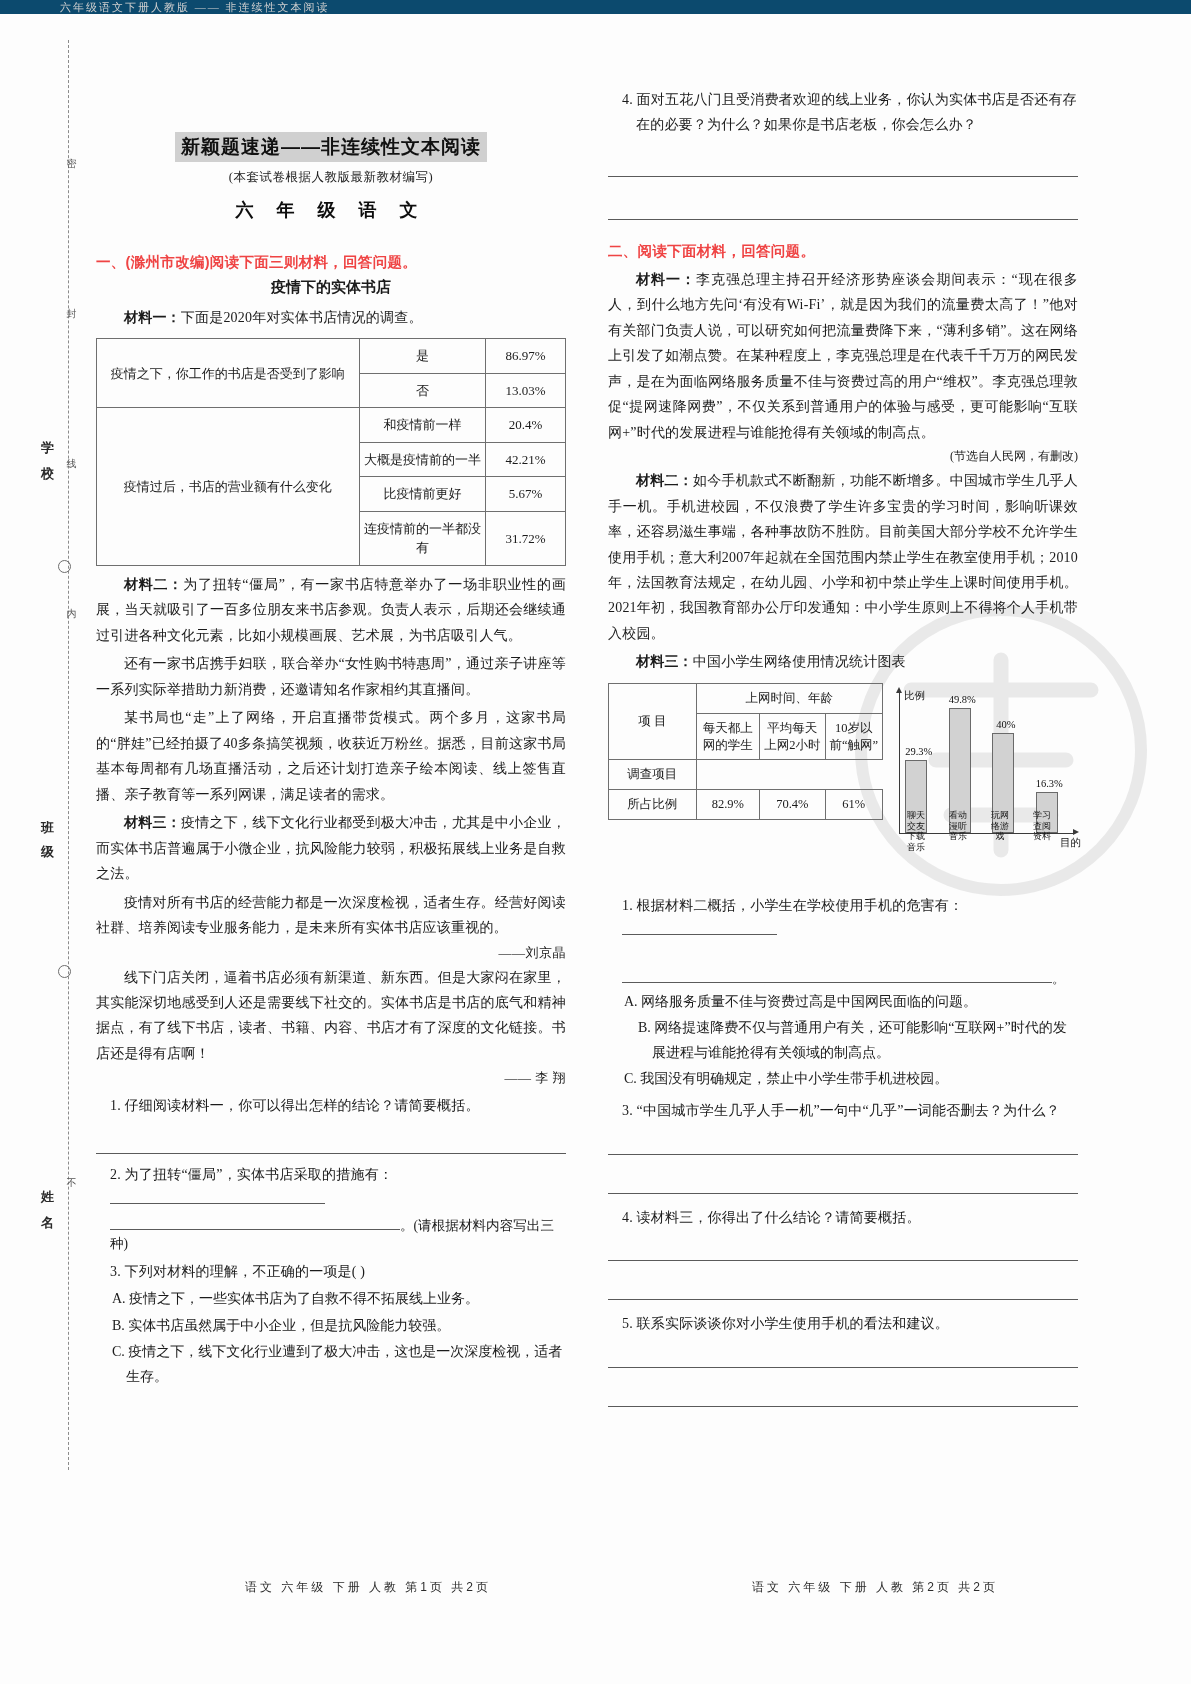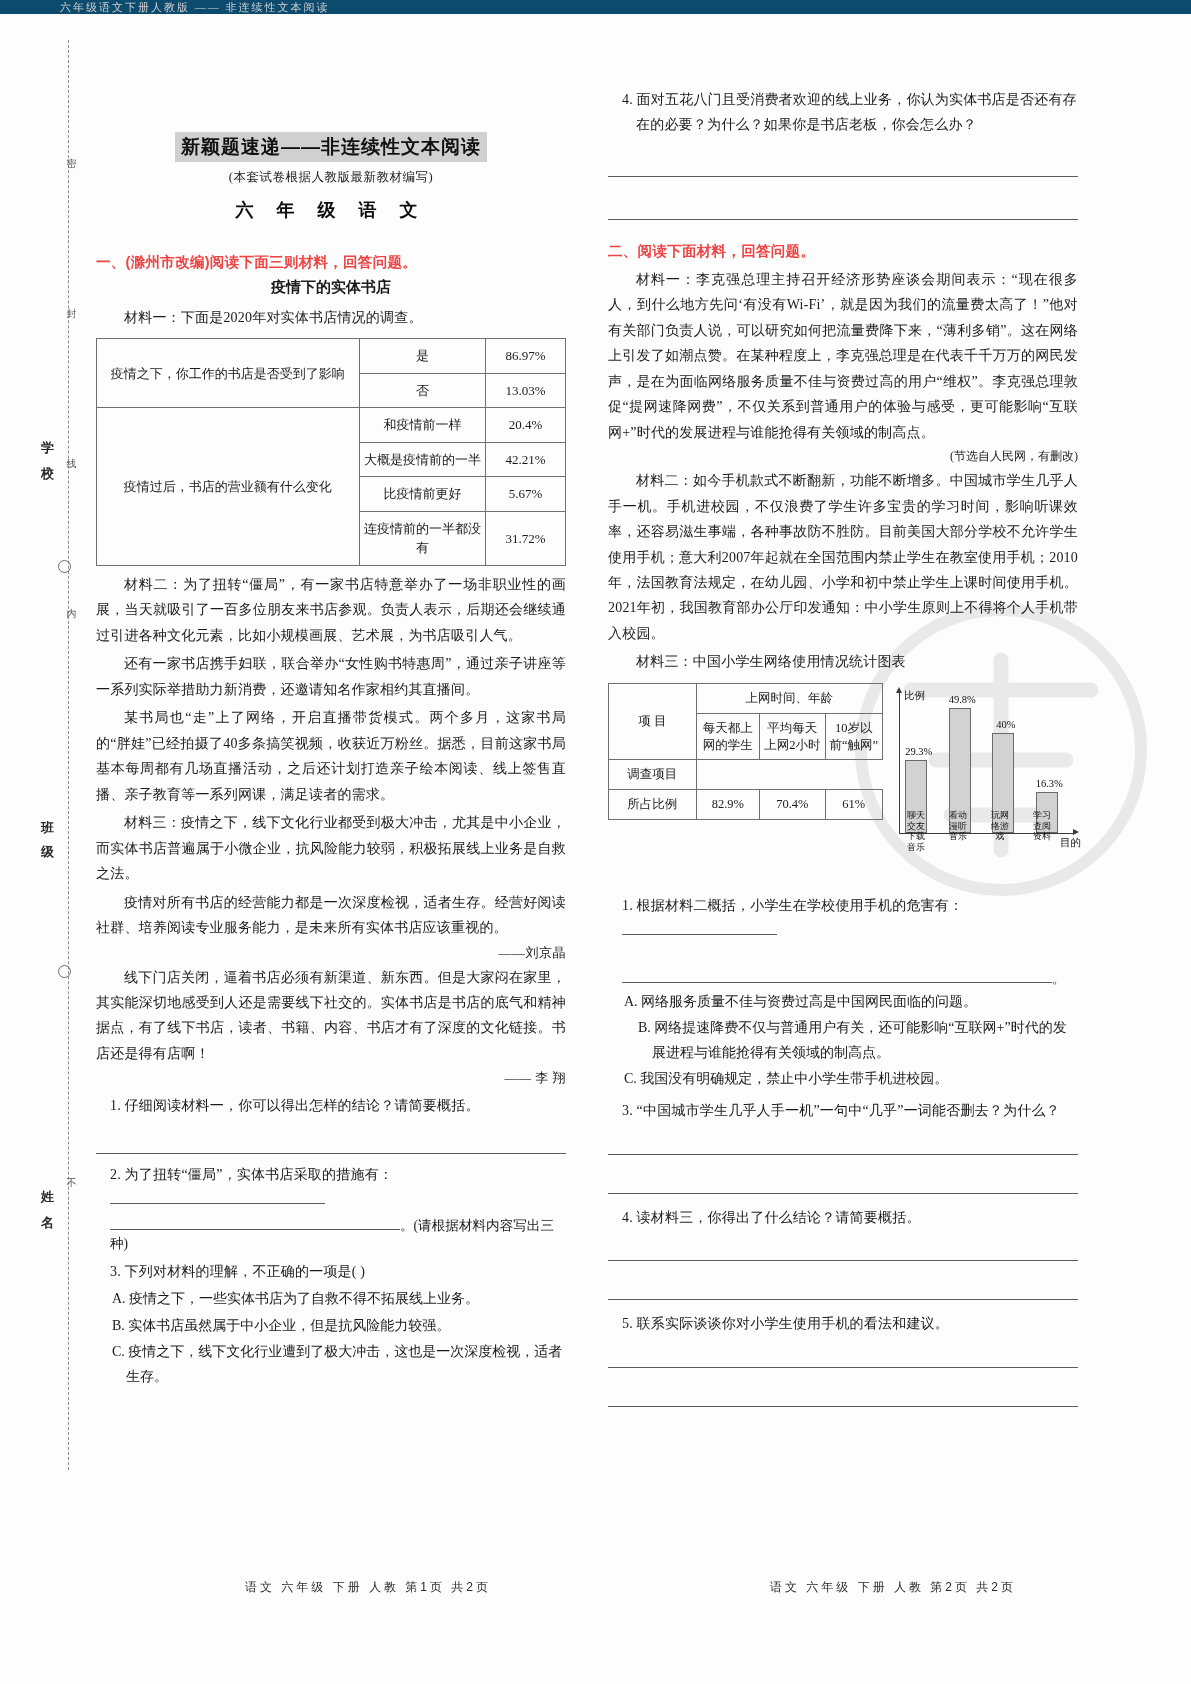--- a/index.html
+++ b/index.html
@@ -126,21 +126,21 @@
   .para {
     font-size: 14px;
     line-height: 1.82;
     text-align: justify;
     text-indent: 2em;
     margin: 3px 0;
     letter-spacing: .2px;
   }
   .para b, .lead {
     font-family: "Liberation Sans", sans-serif;
-    font-weight: normal;
+    font-weight: bold;
     margin-top: 32px;
   }
   .src {
     text-align: right;
     font-size: 13px;
     margin: 1px 0 3px 0;
     letter-spacing: .5px;
   }
   .attrib {
     text-align: right;
@@ -275,21 +275,21 @@
   
   .footer {
     position: absolute;
     bottom: 88px;
     font-size: 12px;
     letter-spacing: 3px;
     color: #2b2b2b;
     font-family: "Liberation Sans", sans-serif;
   }
   .footer-left  { left: 245px; }
-  .footer-right { left: 770px; margin-top: 32px; }
+  .footer-right { left: 752px; margin-top: 32px; }
 </style>
 </head>
 <body>
 
 <div class="page">
 
   <div class="topstrip">
     <span class="ghost">六年级语文下册人教版  ——  非连续性文本阅读</span>
   </div>
 

